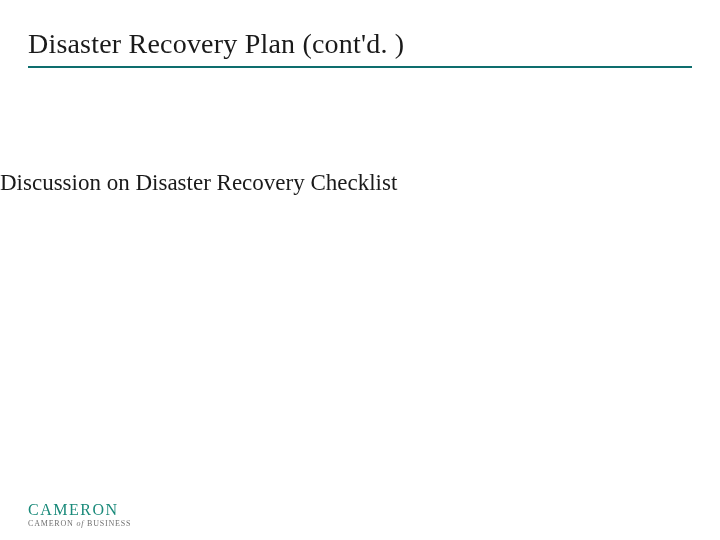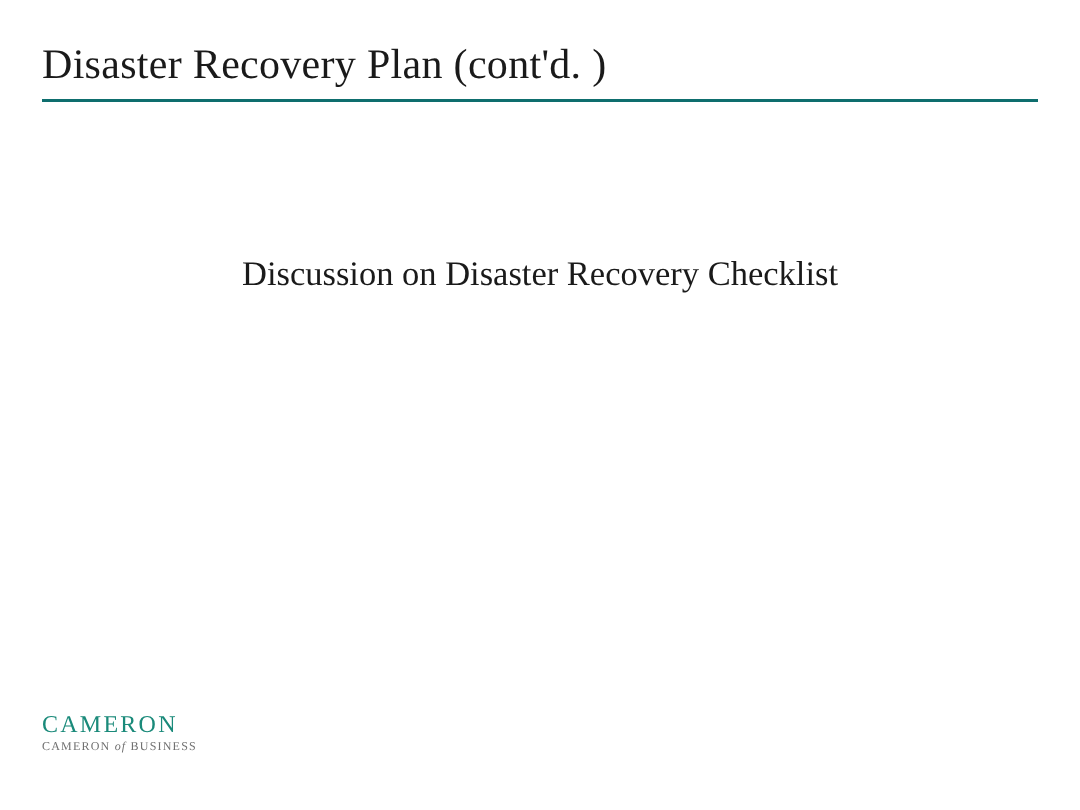--- a/index.html
+++ b/index.html
@@ -33,28 +33,28 @@
   .rule {
     border: none;
     border-top: 2px solid #0e6e6e;
     margin: 0;
   }
   .body-text {
     position: absolute;
     top: 170px;
     left: 0;
     right: 0;
-    text-align: center;
+    text-align: left;
     font-size: 23px;
     font-weight: 400;
   }
   .footer-logo {
     position: absolute;
     left: 28px;
-    bottom: 38px;
+    bottom: 12px;
     line-height: 1;
   }
   .logo-main {
     font-family: "Trajan Pro", "Palatino Linotype", Georgia, serif;
     font-size: 16px;
     letter-spacing: 1.5px;
     color: #1a8a7a;
     font-weight: 500;
   }
   .logo-sub {

